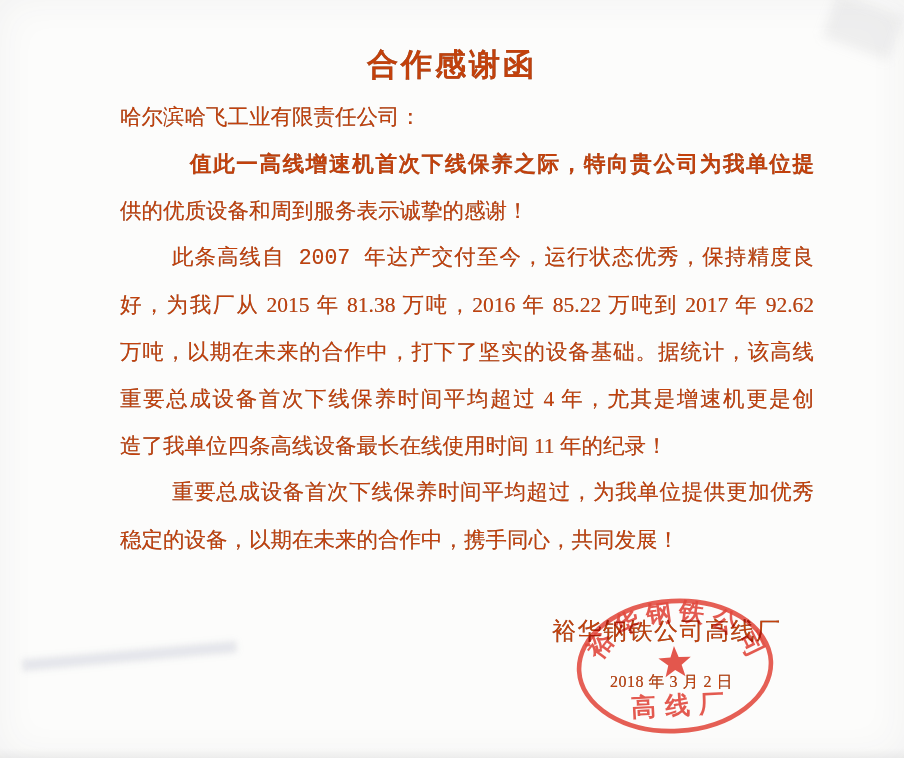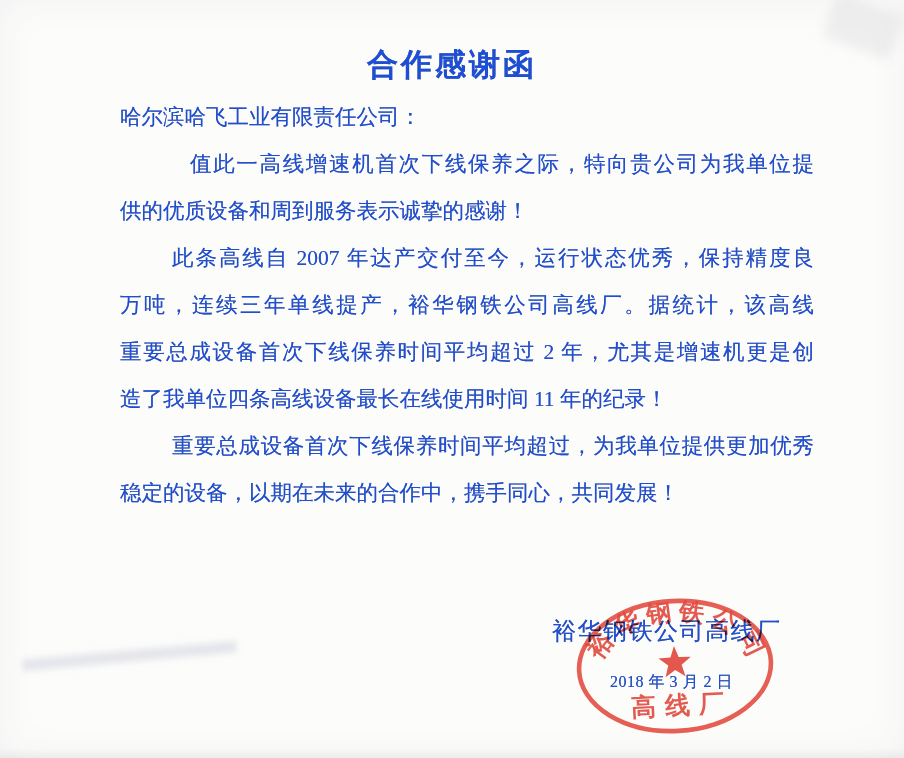--- a/index.html
+++ b/index.html
@@ -7,21 +7,21 @@
     font-family: "Liberation Serif", "DejaVu Serif", serif;
     background:#e9e9e9;
   }
   .page {
     position:relative;
     width:904px; height:758px;
     margin:0 auto;
     background:#fcfcfb;
     overflow:hidden;
     box-shadow: inset 0 0 40px rgba(60,60,70,0.05);
-    color:#1d4ed8;
+    color:#c2410c;
   }
   
   .smudge {
     position:absolute; left:22px; top:650px;
     width:215px; height:12px;
     background:rgba(110,120,150,0.16);
     filter:blur(3px);
     transform:rotate(-5deg);
   }
   .noise-tr {
@@ -51,22 +51,22 @@
   }
   .line {
     line-height:47px;
     text-align:justify;
     text-align-last:justify;
     box-sizing:border-box;
     width:694px;
     white-space:normal;
   }
   .line.salutation { text-align:center; text-align-last:left; }
-  .line.indent-a  { padding-left:70px; }
-  .line.indent-b  { padding-left:52px; }
+  .line.indent-a  { padding-left:70px;font-weight:bold; }
+  .line.indent-b  { padding-left:52px;font-family:Liberation Mono, monospace; }
   .line.last      { text-align:center; text-align-last:left; }
 
   .signature {
     position:absolute; left:552px; top:615px;
     font-size:24px; letter-spacing:1.5px;
     text-shadow:0 0 0.6px rgba(30,30,30,0.55);
   }
   .date-line {
     position:absolute; left:610px; top:672px;
     font-size:16px; letter-spacing:0.5px;
@@ -94,22 +94,23 @@
   <div class="smudge"></div>
   <div class="edge-shade"></div>
 
   <div class="title">合作感谢函</div>
 
   <div class="body-col">
     <div class="line salutation">哈尔滨哈飞工业有限责任公司：</div>
     <div class="line indent-a">值此一高线增速机首次下线保养之际，特向贵公司为我单位提</div>
     <div class="line last">供的优质设备和周到服务表示诚挚的感谢！</div>
     <div class="line indent-b">此条高线自 2007 年达产交付至今，运行状态优秀，保持精度良</div>
-    <div class="line">万吨，连续三年单线提产，裕华钢铁公司高线厂。据统计，该高线</div>
-    <div class="line">重要总成设备首次下线保养时间平均超过 2 年，尤其是增速机更是创</div>
+    <div class="line">好，为我厂从 2015 年 81.38 万吨，2016 年 85.22 万吨到 2017 年 92.62</div>
+    <div class="line">万吨，以期在未来的合作中，打下了坚实的设备基础。据统计，该高线</div>
+    <div class="line">重要总成设备首次下线保养时间平均超过 4 年，尤其是增速机更是创</div>
     <div class="line last">造了我单位四条高线设备最长在线使用时间 11 年的纪录！</div>
     <div class="line indent-b">重要总成设备首次下线保养时间平均超过，为我单位提供更加优秀</div>
     <div class="line last">稳定的设备，以期在未来的合作中，携手同心，共同发展！</div>
   </div>
 
   <div class="signature">裕华钢铁公司高线厂</div>
   <div class="date-line">2018 年 3 月 2 日</div>
 
   <svg class="seal" viewBox="-104 -74 208 148" aria-hidden="true">
     <defs>

